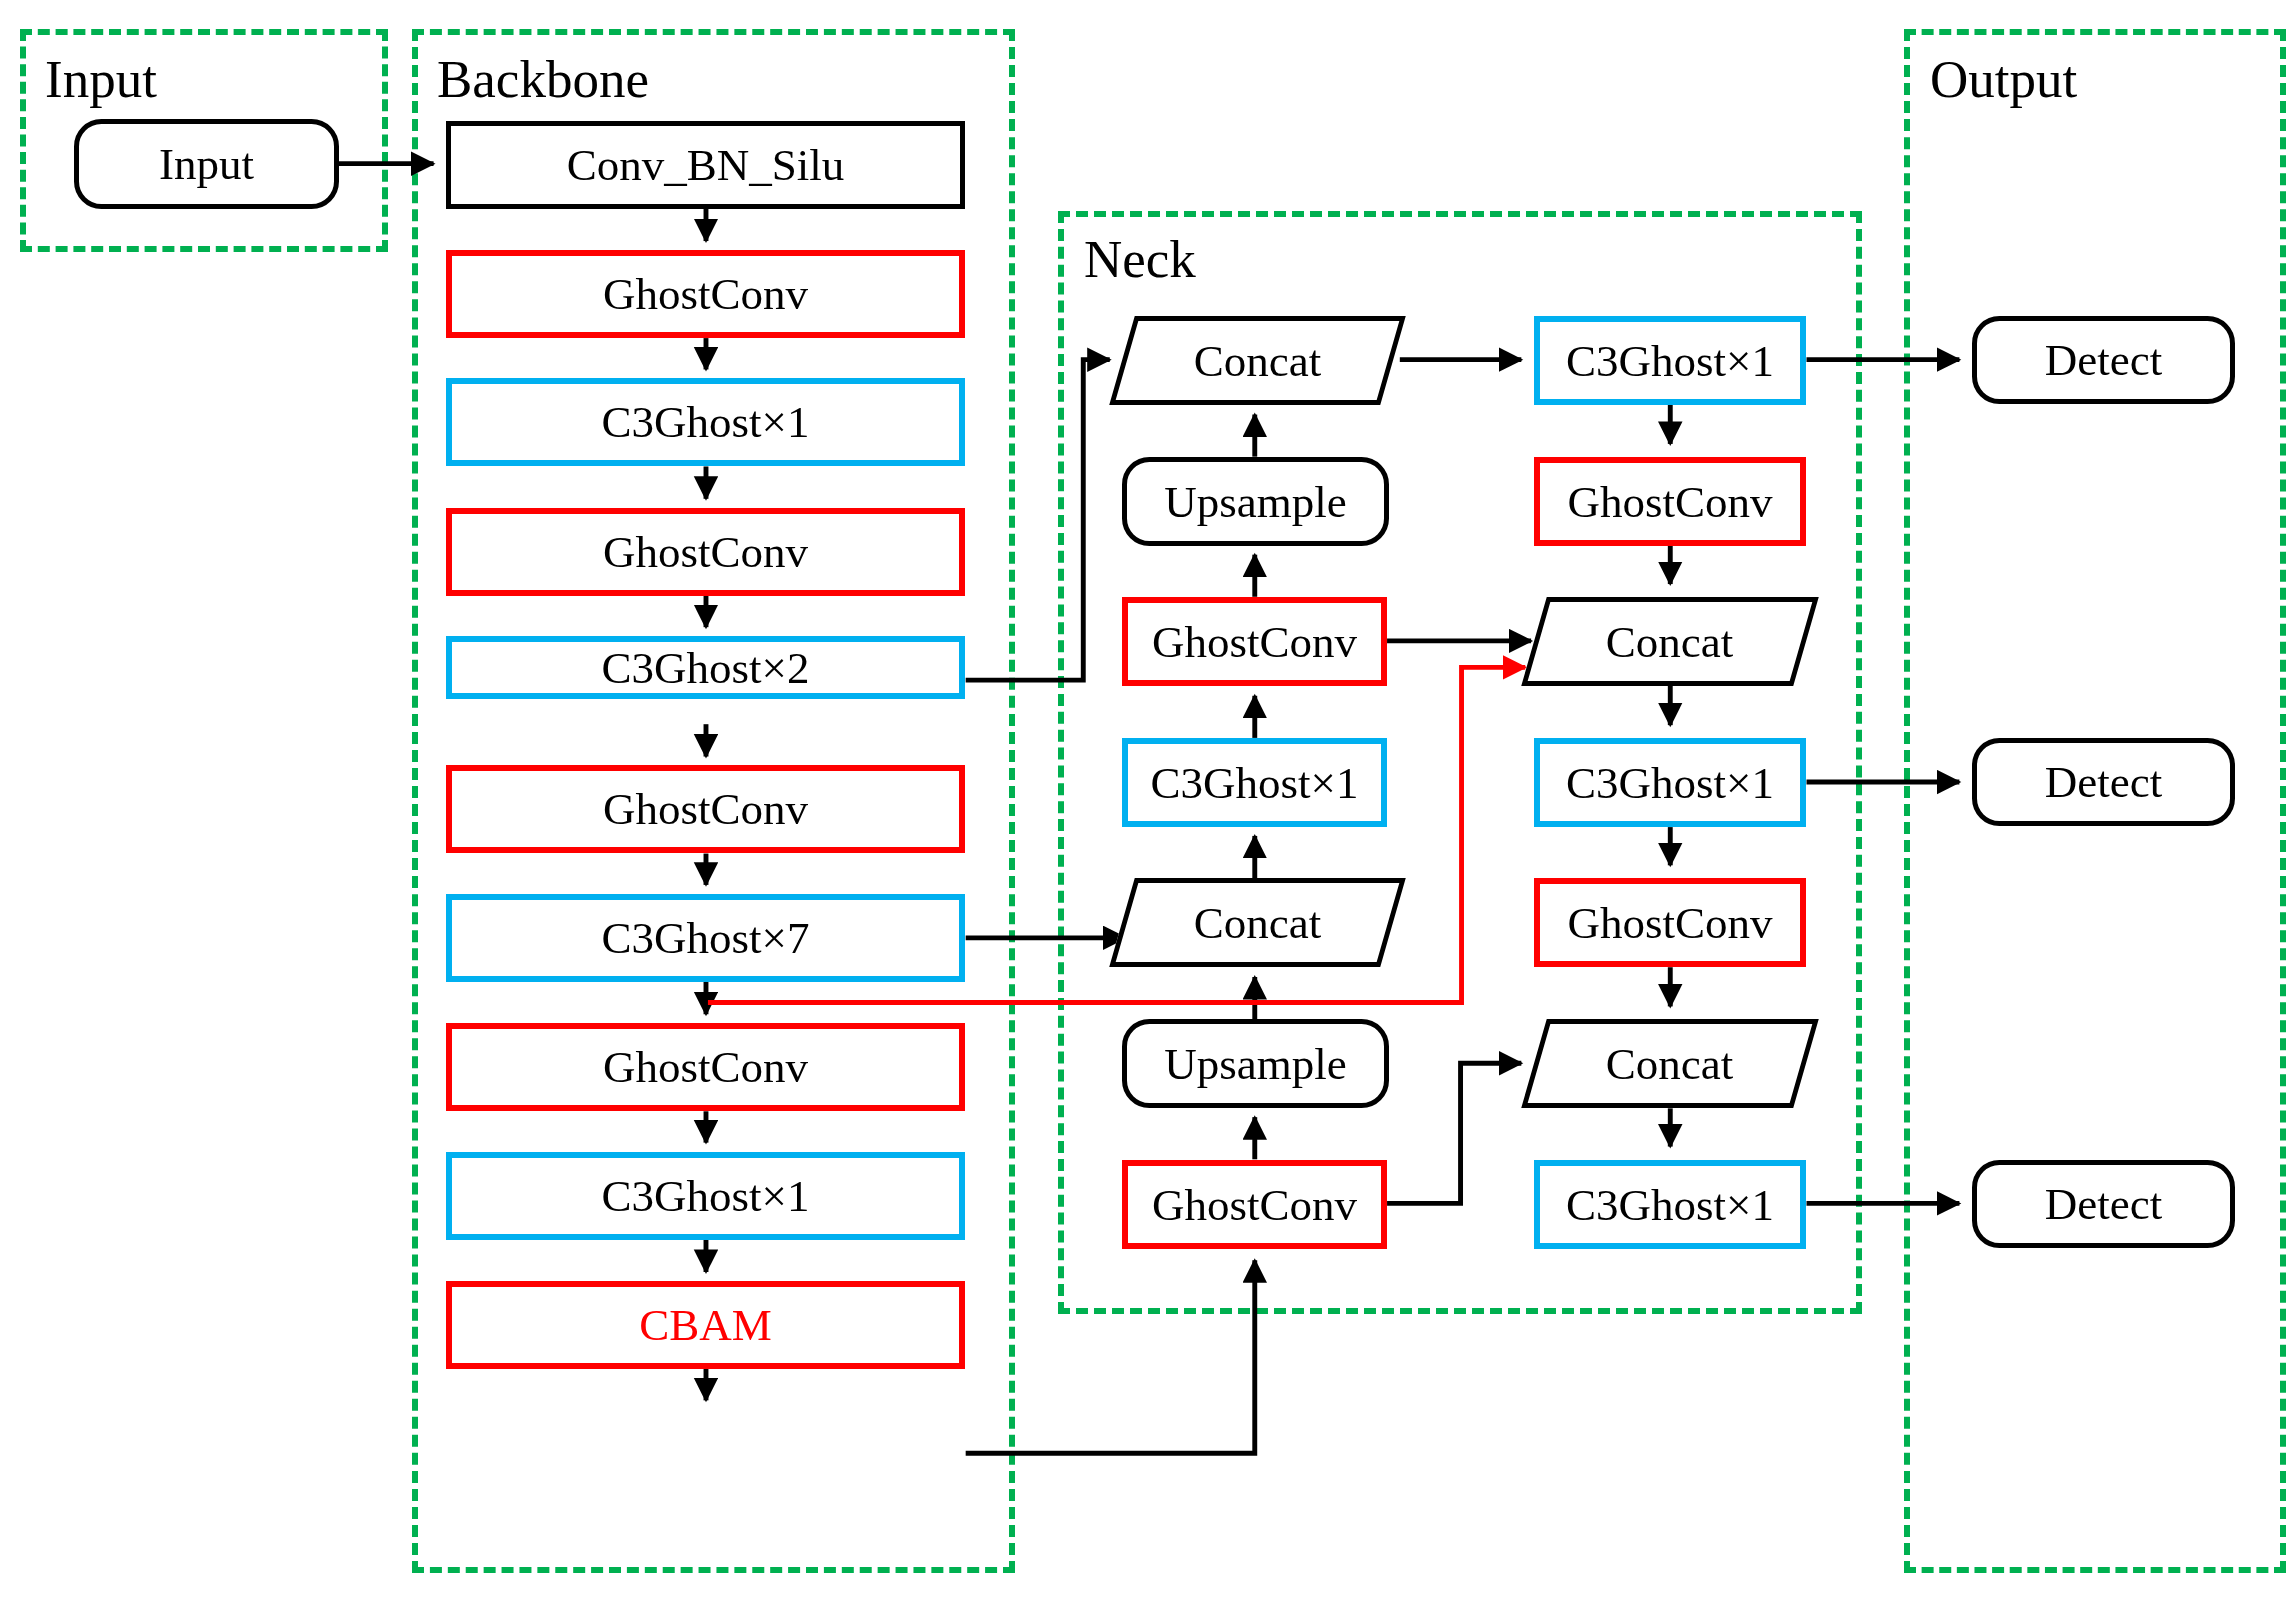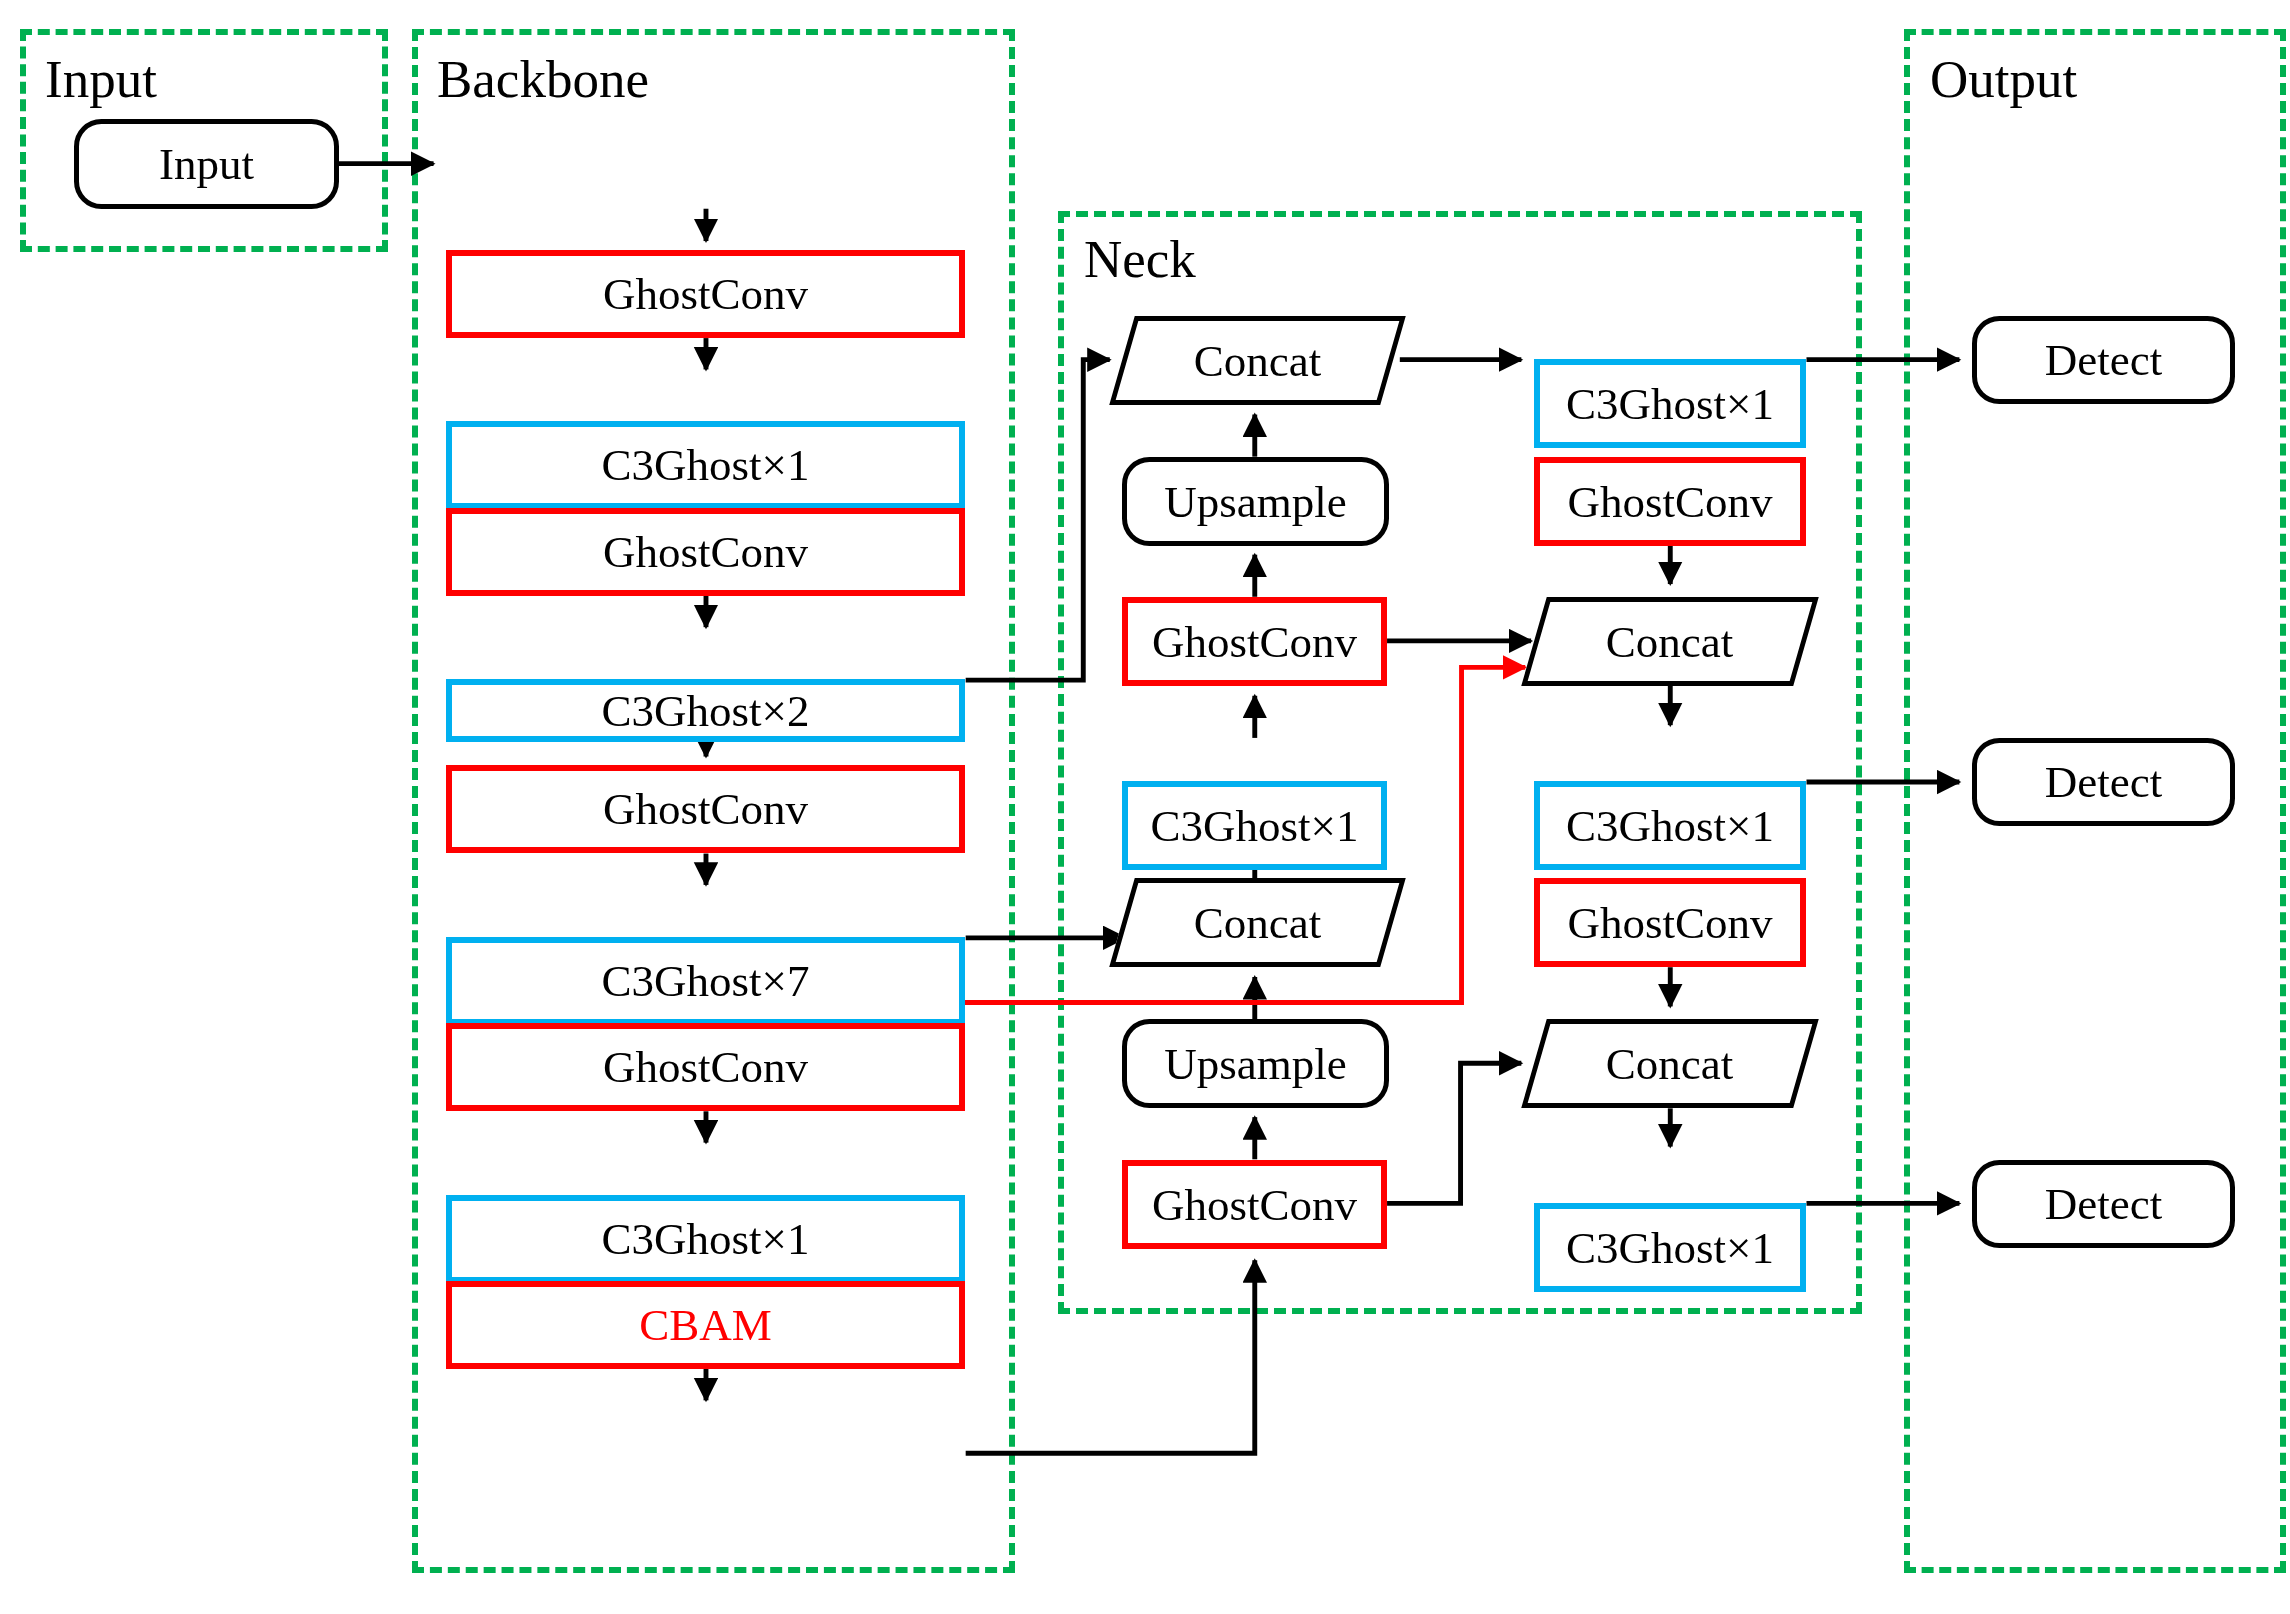--- a/index.html
+++ b/index.html
@@ -31,21 +31,21 @@
     display:flex;
     align-items:center;
     justify-content:center;
     font-size:45px;
     color:#000;
     white-space:nowrap;
     z-index:2;
   }
   .b-black{border:5.9px solid #000;}
   .b-red{border:6.9px solid #FF0000;}
-  .b-blue{border:6.9px solid #00B0F0;margin-top:43px;}
+  .b-blue{border:6.9px solid #00B0F0;}
   .rounded{border-radius:27.4px;}
   .t-red{color:#FF0000;}
   .para{transform:skewX(-16deg);}
   .para > span{display:block;transform:skewX(16deg);}
   #wires{
     position:absolute;left:0;top:0;z-index:1;
     pointer-events:none;
   }
 </style>
 </head>
@@ -114,20 +114,21 @@
   <div class="group" style="left:1058px;top:211px;width:804px;height:1103px;"></div>
   <div class="group" style="left:1904px;top:29px;width:382px;height:1544px;"></div>
 
   <div class="group-label" style="left:45px;top:53px;">Input</div>
   <div class="group-label" style="left:437px;top:53px;">Backbone</div>
   <div class="group-label" style="left:1084px;top:233px;">Neck</div>
   <div class="group-label" style="left:1930px;top:53px;">Output</div>
 
   <div class="node b-black rounded" style="left:74px;top:119px;width:265px;height:90px;">Input</div>
 
+  <div class="node b-black" style="left:446px;top:121px;width:519px;height:88px;">Conv_BN_Silu</div>
   <div class="node b-red" style="left:446px;top:250px;width:519px;height:88px;">GhostConv</div>
   <div class="node b-blue" style="left:446px;top:378px;width:519px;height:88px;">C3Ghost×1</div>
   <div class="node b-red" style="left:446px;top:508px;width:519px;height:88px;">GhostConv</div>
   <div class="node b-blue" style="left:446px;top:636px;width:519px;height:63px;">C3Ghost×2</div>
   <div class="node b-red" style="left:446px;top:765px;width:519px;height:88px;">GhostConv</div>
   <div class="node b-blue" style="left:446px;top:894px;width:519px;height:88px;">C3Ghost×7</div>
   <div class="node b-red" style="left:446px;top:1023px;width:519px;height:88px;">GhostConv</div>
   <div class="node b-blue" style="left:446px;top:1152px;width:519px;height:88px;">C3Ghost×1</div>
   <div class="node b-red t-red" style="left:446px;top:1281px;width:519px;height:88px;">CBAM</div>
 

